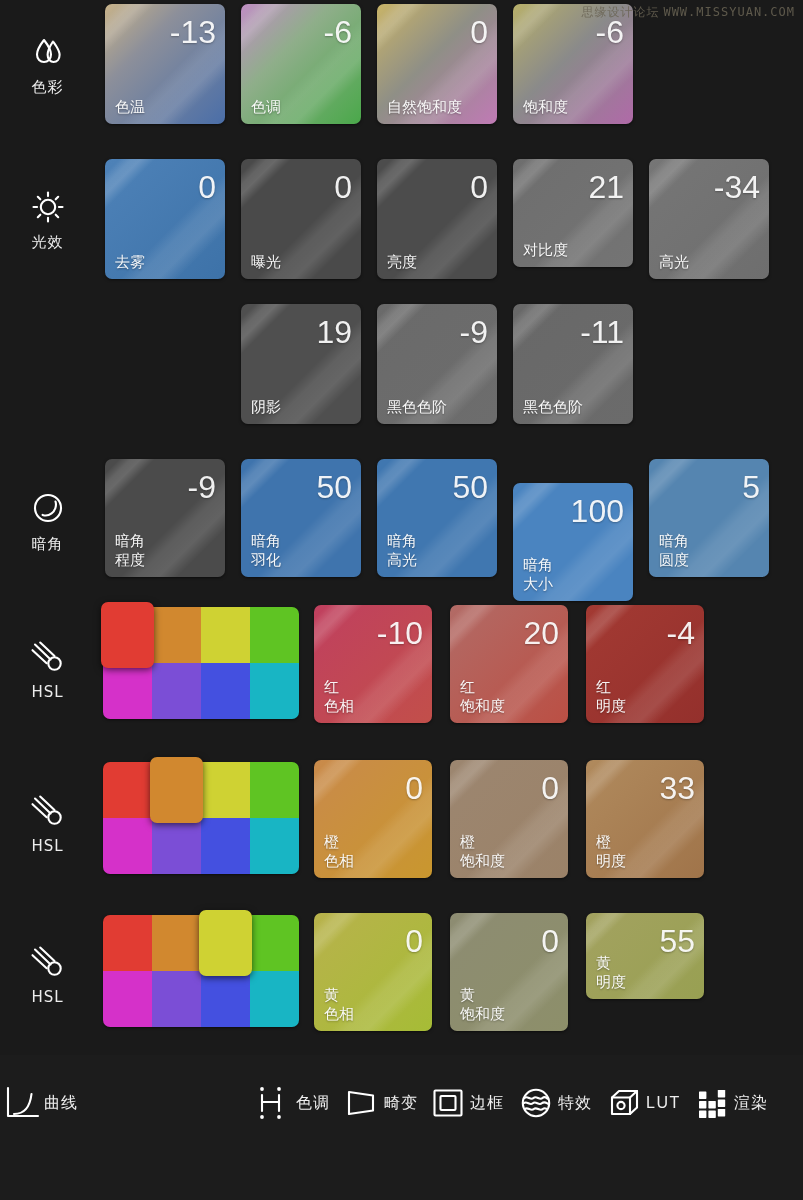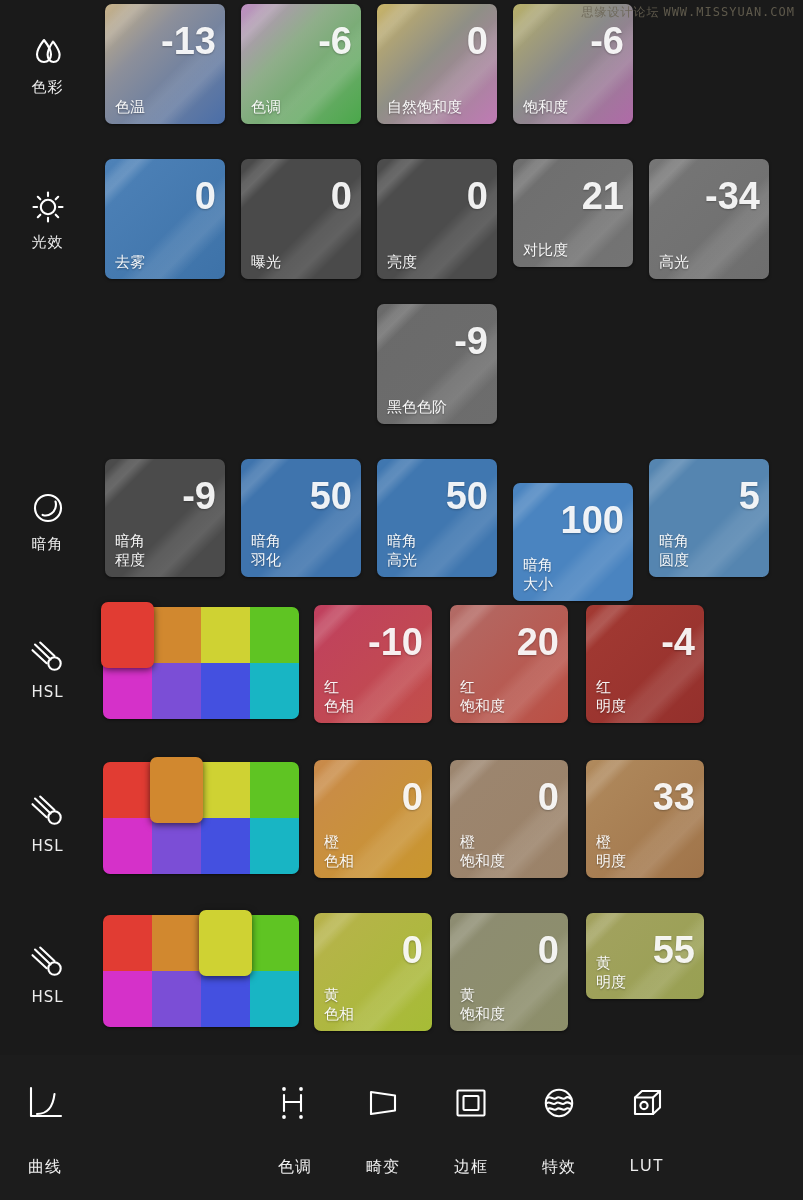--- a/index.html
+++ b/index.html
@@ -58,22 +58,22 @@
         rgba(255,255,255,.17) 15%,
         rgba(255,255,255,0) 21%,
         rgba(255,255,255,0) 56%,
         rgba(255,255,255,.10) 63%,
         rgba(255,255,255,.13) 72%,
         rgba(255,255,255,0) 80%,
         rgba(255,255,255,0) 100%);
     pointer-events:none;
   }
   .tile .val {
-    position:absolute; right:9px; top:16px;
-    font-size:38px; font-weight:700;
+    position:absolute; right:9px; top:10px;
+    font-size:32px; font-weight:400;
     color:rgba(255,255,255,.92);
     letter-spacing:0px;
     text-shadow:0 1px 2px rgba(0,0,0,.28);
     font-family:"Liberation Sans",sans-serif;
   }
   .tile .cap {
     position:absolute; left:10px; bottom:7px;
     font-size:15px; line-height:19px;
     color:rgba(255,255,255,.95);
     text-shadow:0 1px 2px rgba(0,0,0,.35);
@@ -98,23 +98,23 @@
   .hslgrid .selwrap { position:absolute; inset:0; z-index:6; pointer-events:none; }
 
   
   #toolbar {
     position:absolute; left:0; top:1055px;
     width:803px; height:145px;
     background:#1c1c1c;
   }
   .tool {
     position:absolute;
-    display:flex; flex-direction:column;
+    display:flex; flex-direction:row;
     align-items:center; justify-content:flex-start;
-    gap:28px;
+    gap:0;
     width:90px; top:22px;
   }
   .tool .ic { height:52px; display:flex; align-items:center; justify-content:center; }
   .tool .tlab {
     font-size:16px; color:#eee; letter-spacing:1px;
     font-family:"DejaVu Sans",sans-serif;
   }
   .tool .tlab.lat { font-family:"Liberation Sans",sans-serif; letter-spacing:1.5px; }
 </style>
 </head>
@@ -200,23 +200,33 @@
         </div>
         <div class="tile" style="left: 649px; top: 4px; width: 120px; height: 120px; background: linear-gradient(135deg, rgb(118, 118, 118) 0%, rgb(110, 110, 110) 100%);">
           <div class="sheen"></div>
           <div class="val">-34</div>
           <div class="cap">高光</div>
         </div>
       </div>
     </div>
     <div class="sec" style="top: 300px; height: 128px;">
       <div class="tiles">
+        <div class="tile" style="left: 241px; top: 4px; width: 120px; height: 120px; background: linear-gradient(135deg, rgb(79, 79, 79) 0%, rgb(79, 79, 79) 100%);">
+          <div class="sheen"></div>
+          <div class="val">19</div>
+          <div class="cap">阴影</div>
+        </div>
         <div class="tile" style="left: 377px; top: 4px; width: 120px; height: 120px; background: linear-gradient(135deg, rgb(106, 106, 106) 0%, rgb(109, 109, 109) 100%);">
           <div class="sheen"></div>
           <div class="val">-9</div>
+          <div class="cap">黑色色阶</div>
+        </div>
+        <div class="tile" style="left: 513px; top: 4px; width: 120px; height: 120px; background: linear-gradient(135deg, rgb(104, 104, 104) 0%, rgb(107, 107, 107) 100%);">
+          <div class="sheen"></div>
+          <div class="val">-11</div>
           <div class="cap">黑色色阶</div>
         </div>
       </div>
     </div>
     <div class="sec" style="top: 455px; height: 130px;">
       <div class="sec-icon" style="top: 0px; height: 130px;">
         <span>
           <svg width="42" height="42" viewBox="0 0 42 42">
             <circle cx="21" cy="21" r="13" stroke="#ffffff" fill="none" stroke-width="2.1" stroke-linecap="round" stroke-linejoin="round"></circle>
             <path d="M28.5 14.5 C29.8 18.5 28.2 23.8 24.6 26.4 C21.6 28.6 18.4 28.9 15.6 27.9" stroke="#ffffff" fill="none" stroke-width="2.1" stroke-linecap="round" stroke-linejoin="round"></path>
@@ -467,13 +477,31 @@
           <circle cx="22" cy="21" r="13.2" stroke="#ffffff" fill="none" stroke-width="2.1" stroke-linecap="round" stroke-linejoin="round"></circle>
           <g stroke="#ffffff" fill="none" stroke-width="2.1" stroke-linecap="round" stroke-linejoin="round">
             <path d="M10.5 16 C13.5 13.2 16.5 18.8 19.5 16 C22.5 13.2 25.5 18.8 28.5 16 C30.6 14 32.2 15.6 33.5 16.6"></path>
             <path d="M9.6 21.3 C12.8 18.4 15.8 24 18.8 21.3 C21.8 18.4 24.8 24 27.8 21.3 C30.5 18.8 32.6 21.1 34.2 22"></path>
             <path d="M11 27 C13.8 24.4 16.8 29.8 19.8 27 C22.8 24.3 25.8 29.8 28.8 27 C30.2 25.8 31.4 26.2 32.4 26.7"></path>
           </g>
         </svg>
       </span>
       <span class="tlab">特效</span>
     </div>
+    <div class="tool" style="left: 690px;">
+      <span class="ic">
+        <svg width="44" height="42" viewBox="0 0 44 42">
+          <g fill="#fff">
+            <rect x="9" y="9.5" width="7.4" height="7.4" rx=".6"></rect>
+            <rect x="18.4" y="9.5" width="7.4" height="7.4" rx=".6" opacity="0"></rect>
+            <rect x="27.8" y="8" width="7.4" height="7.4" rx=".6"></rect>
+            <rect x="9" y="19" width="7.4" height="7.4" rx=".6"></rect>
+            <rect x="18.4" y="19" width="7.4" height="7.4" rx=".6"></rect>
+            <rect x="27.8" y="17.5" width="7.4" height="7.4" rx=".6"></rect>
+            <rect x="9" y="28.5" width="7.4" height="7.4" rx=".6"></rect>
+            <rect x="18.4" y="28.5" width="7.4" height="7.4" rx=".6"></rect>
+            <rect x="27.8" y="27" width="7.4" height="7.4" rx=".6"></rect>
+          </g>
+        </svg>
+      </span>
+      <span class="tlab">渲染</span>
+    </div>
   </div>
 
 </body></html>

